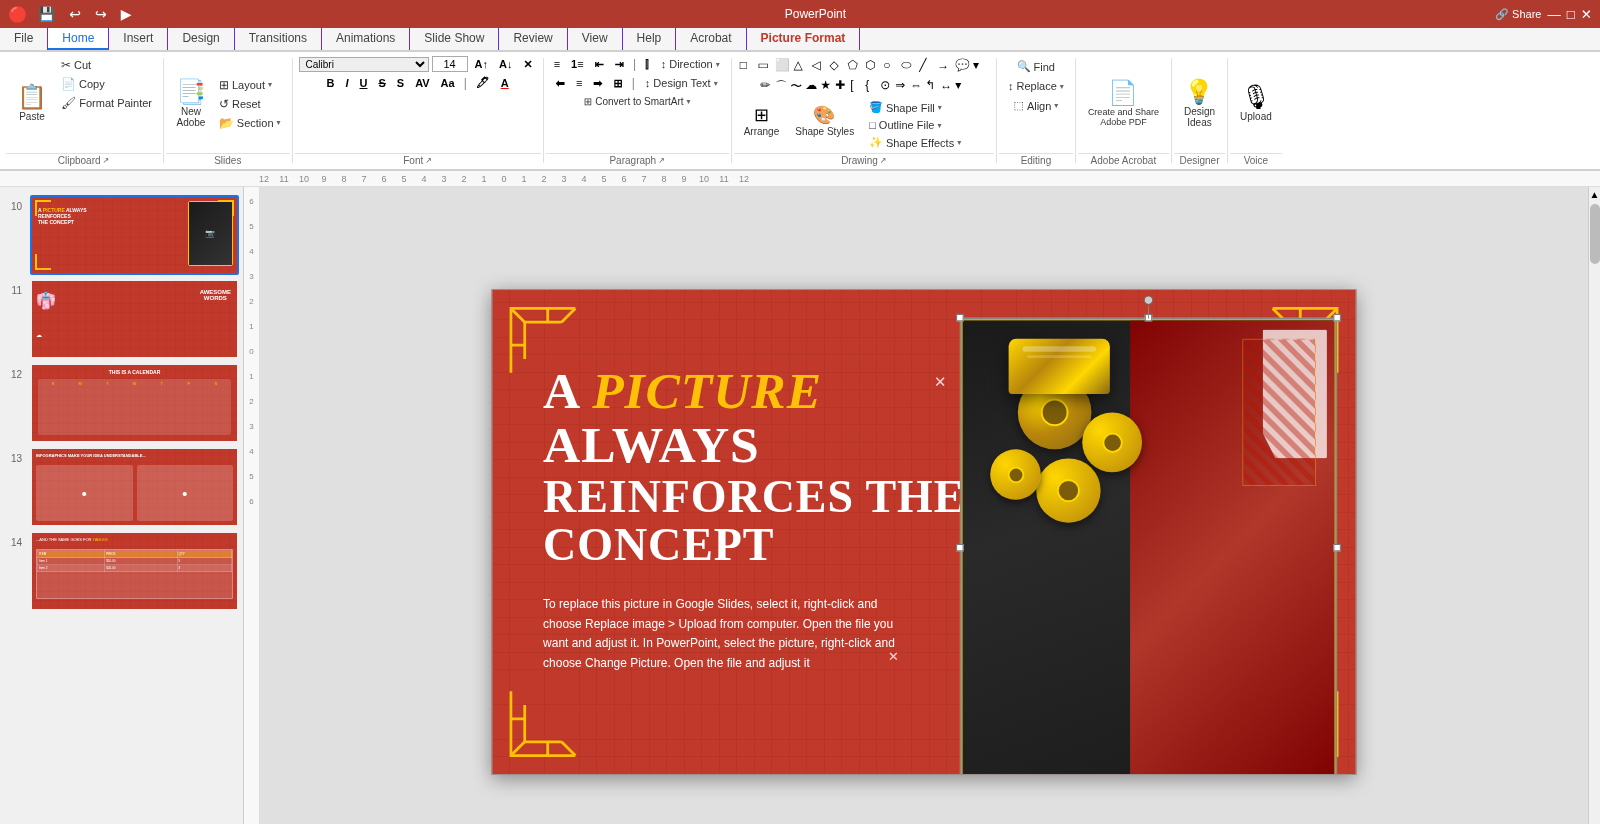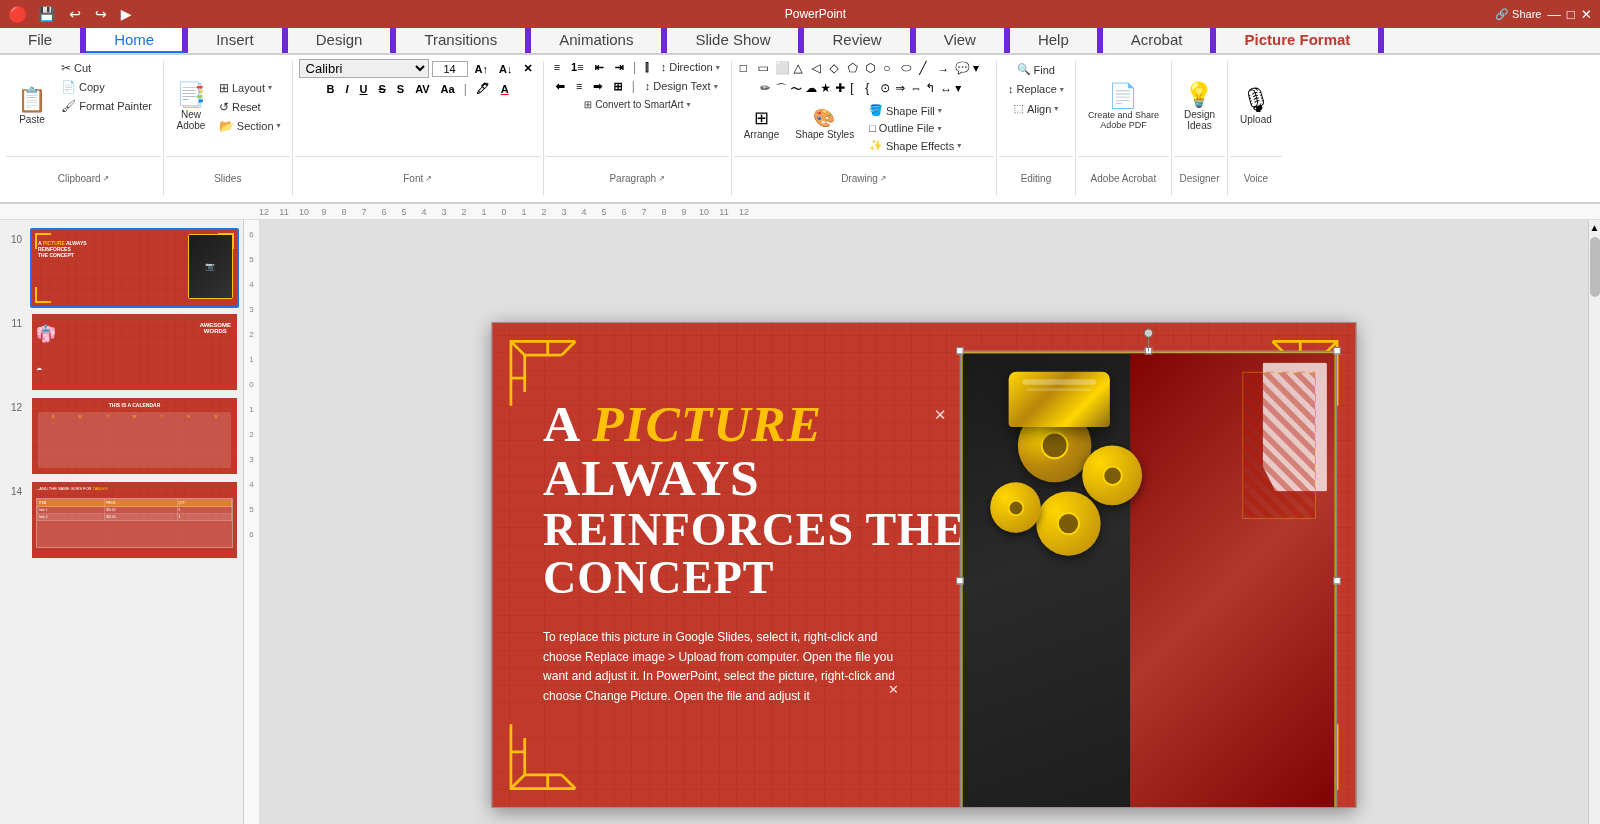--- a/index.html
+++ b/index.html
@@ -39,59 +39,59 @@
       box-shadow: 0 4px 16px rgba(0,0,0,0.3); border: 1px solid #999;
       transform: scale(0.87); transform-origin: center center;
     }
 
     .dropdown-arrow { font-size: 8px; color: #666; }
 
     .tab-row {
       display: flex; gap: 0; border-bottom: 1px solid #d0d0d0; background: #f5f5f5;
     }
     .tab-item {
-      padding: 3px 28px; font-size: 15px; cursor: pointer; border-right: 6px solid #6d28d9; color: #444;
+      padding: 3px 14px; font-size: 12px; cursor: pointer; border-right: 1px solid #6d28d9; color: #444;
     }
     .tab-item.active { background: white; border-bottom: 2px solid #1a73e8; color: #1a73e8; font-weight: 500; }
     .tab-item.pic-format { color: #c0392b; }
     .qa-btn { color: white; font-size: 14px; cursor: pointer; padding: 2px 4px; background: none; border: none; }
 
     .ribbon-container { background: white; border-bottom: 2px solid #d0d0d0; }
 
     .ribbon-toolbar {
       display: flex; align-items: stretch; padding: 2px 6px; gap: 0; min-height: 66px;
     }
 
     .group-container {
       display: flex; flex-direction: column; align-items: stretch; min-width: fit-content;
     }
     .group-tools { display: flex; align-items: center; flex: 1; gap: 2px; padding: 2px 4px; }
     .group-label {
       font-size: 10px; color: #666; text-align: center; border-top: 1px solid #e0e0e0;
-      padding: 16px 4px; cursor: pointer; display: flex; align-items: center; justify-content: center; gap: 2px;
+      padding: 1px 4px; cursor: pointer; display: flex; align-items: center; justify-content: center; gap: 2px;
     }
     .group-divider { width: 1px; background: #e0e0e0; margin: 4px 2px; }
 
     .big-btn {
       display: flex; flex-direction: column; align-items: center; justify-content: center;
       padding: 4px 6px; cursor: pointer; border-radius: 3px; min-width: 40px;
       border: none; background: none; gap: 2px;
     }
     .big-btn .icon-lg { font-size: 24px; line-height: 1; }
     .big-btn .btn-label { font-size: 10px; color: #333; white-space: nowrap; }
 
     .small-btns { display: flex; flex-direction: column; gap: 1px; }
     .sm-btn {
       display: flex; align-items: center; gap: 3px; padding: 2px 5px; cursor: pointer;
       border-radius: 2px; border: none; background: none; font-size: 11px; color: #333; white-space: nowrap;
     }
     .sm-btn .icon-sm { font-size: 12px; }
 
     .font-input { width: 36px; font-size: 11px; border: 1px solid #aaa; padding: 1px 2px; text-align: center; }
-    .font-family-select { width: 130px; font-size: 13px; border: 1px solid #aaa; padding: 0 2px; }
+    .font-family-select { width: 130px; font-size: 10px; border: 1px solid #aaa; padding: 0 2px; }
 
     .shapes-palette {
       display: grid; grid-template-columns: repeat(14, 1fr); gap: 1px; padding: 1px;
     }
     .shape-icon { font-size: 12px; cursor: pointer; padding: 1px; border-radius: 1px; }
 
   </style>
 </head>
 <body>
 
@@ -492,20 +492,33 @@
             <div style="font-size:4px;color:#ffc107;text-align:center;">T</div>
             <div style="font-size:4px;color:#ffc107;text-align:center;">W</div>
             <div style="font-size:4px;color:#ffc107;text-align:center;">T</div>
             <div style="font-size:4px;color:#ffc107;text-align:center;">F</div>
             <div style="font-size:4px;color:#ffc107;text-align:center;">S</div>
           </div>
         </div>
       </div>
     </div>
 
+    <div class="slide-thumb">
+      <span class="slide-num" style="font-size:10px;color:#666;width:18px;text-align:right;padding-top:6px;">13</span>
+      <div class="slide-preview" style="height:80px; width:100%; border:2px solid transparent; border-radius:2px; overflow:hidden; flex:1; margin-left:4px;">
+        <div style="background:#c0392b; width:100%; height:100%; position:relative; overflow:hidden;">
+          <div style="position:absolute;top:0;left:0;right:0;bottom:0;opacity:0.1;background-image:repeating-linear-gradient(0deg,transparent,transparent 8px,rgba(100,0,0,0.5) 8px,rgba(100,0,0,0.5) 9px),repeating-linear-gradient(90deg,transparent,transparent 8px,rgba(100,0,0,0.5) 8px,rgba(100,0,0,0.5) 9px);"></div>
+          <div style="position:absolute;top:4px;left:4px;font-size:4px;color:white;font-weight:bold;">INFOGRAPHICS MAKE YOUR IDEA UNDERSTANDABLE...</div>
+          <div style="position:absolute;top:16px;left:4px;right:4px;bottom:4px;display:flex;gap:4px;">
+            <div style="flex:1;background:rgba(255,255,255,0.2);border-radius:2px;display:flex;align-items:center;justify-content:center;font-size:4px;color:white;">⬤</div>
+            <div style="flex:1;background:rgba(255,255,255,0.2);border-radius:2px;display:flex;align-items:center;justify-content:center;font-size:4px;color:white;">⬤</div>
+          </div>
+        </div>
+      </div>
+    </div>
 
     <div class="slide-thumb">
       <span class="slide-num" style="font-size:10px;color:#666;width:18px;text-align:right;padding-top:6px;">14</span>
       <div class="slide-preview" style="height:80px; width:100%; border:2px solid transparent; border-radius:2px; overflow:hidden; flex:1; margin-left:4px;">
         <div style="background:#c0392b; width:100%; height:100%; position:relative; overflow:hidden;">
           <div style="position:absolute;top:0;left:0;right:0;bottom:0;opacity:0.1;background-image:repeating-linear-gradient(0deg,transparent,transparent 8px,rgba(100,0,0,0.5) 8px,rgba(100,0,0,0.5) 9px),repeating-linear-gradient(90deg,transparent,transparent 8px,rgba(100,0,0,0.5) 8px,rgba(100,0,0,0.5) 9px);"></div>
           <div style="position:absolute;top:4px;left:4px;font-size:4px;color:white;">...AND THE SAME GOES FOR <span style="color:#ffc107;">TABLES</span></div>
           <div style="position:absolute;top:16px;left:4px;right:4px;bottom:10px;background:rgba(255,255,255,0.15);border:1px solid rgba(255,255,255,0.3);border-radius:1px;">
             <table style="width:100%;font-size:3px;color:white;border-collapse:collapse;">
               <tbody>

